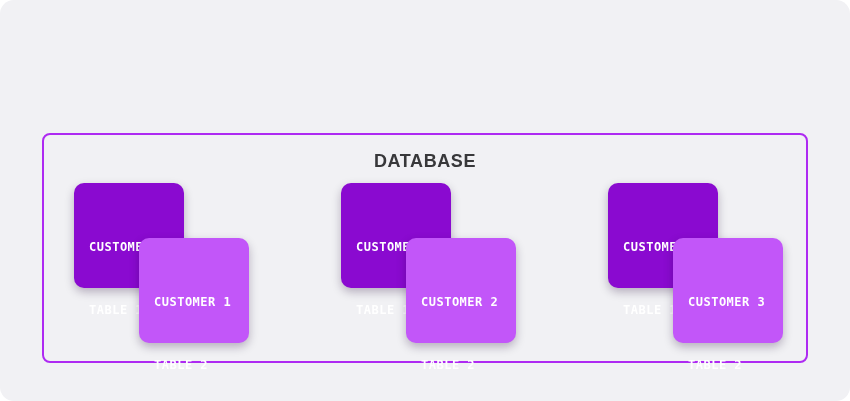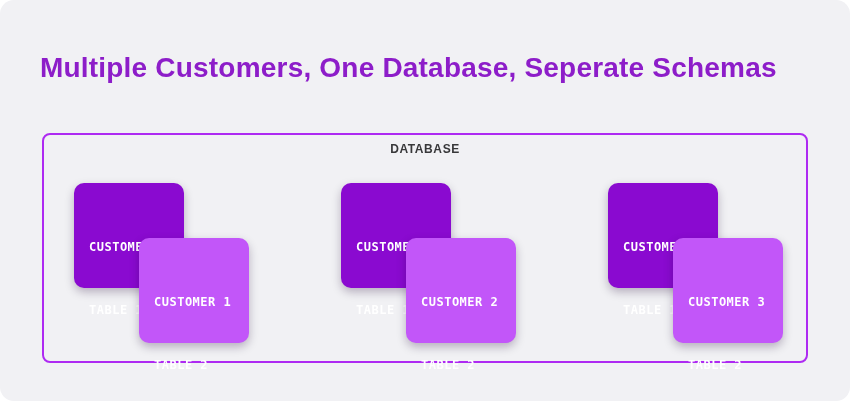--- a/index.html
+++ b/index.html
@@ -43,23 +43,23 @@
     position: absolute;
     left: 42px;
     top: 133px;
     width: 766px;
     height: 230px;
     box-sizing: border-box;
     border: 2px solid var(--box_border, #ae2af2);
     border-radius: 8px;
   }
   .db-label {
-    margin-top: 7px;
+    margin-top: 16px;
     text-align: center;
-    font-size: 12px;
+    font-size: 18px;
     font-weight: bold;
     letter-spacing: 0.6px;
     color: var(--label_color, #38383a);
   }
   .clusters {
     position: absolute;
     left: 30px;
     right: 23px;
     top: 48px;
     display: flex;
@@ -97,21 +97,20 @@
     top: 55px;
     background: var(--card_light, #c256f9);
     z-index: 2;
   }
 </style>
 </head>
 <body>
 
 <div class="panel">
 
-  <h1 class="title">Multiple Customers, One Database, Seperate Schemas</h1>
 
   <div class="db-box">
     <div class="db-label">DATABASE</div>
 
     <div class="clusters">
 
       <div class="cluster">
         <div class="card dark">
           <div>CUSTOMER 1</div>
           <div>TABLE 1</div>

